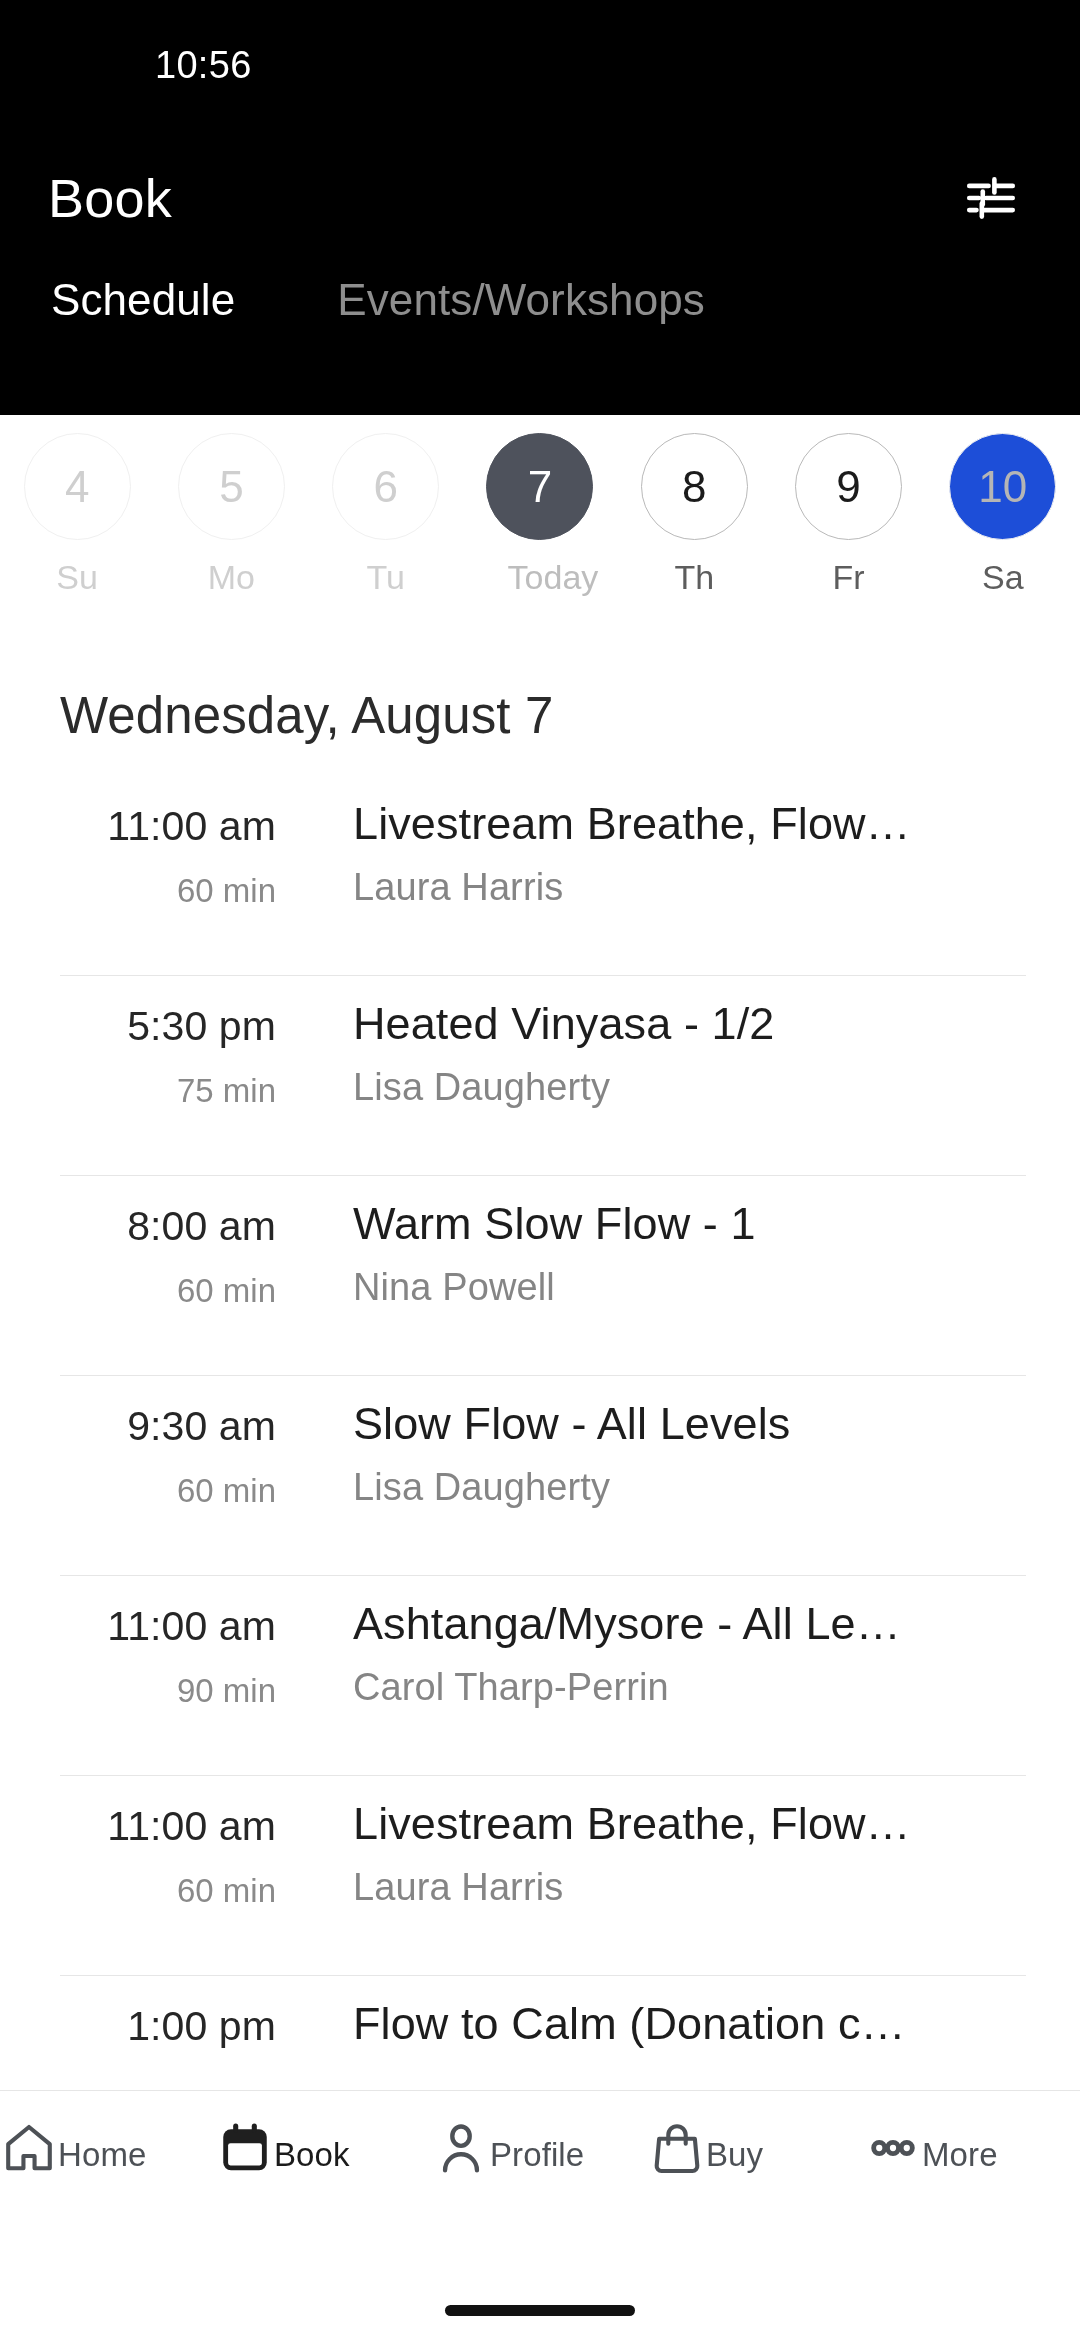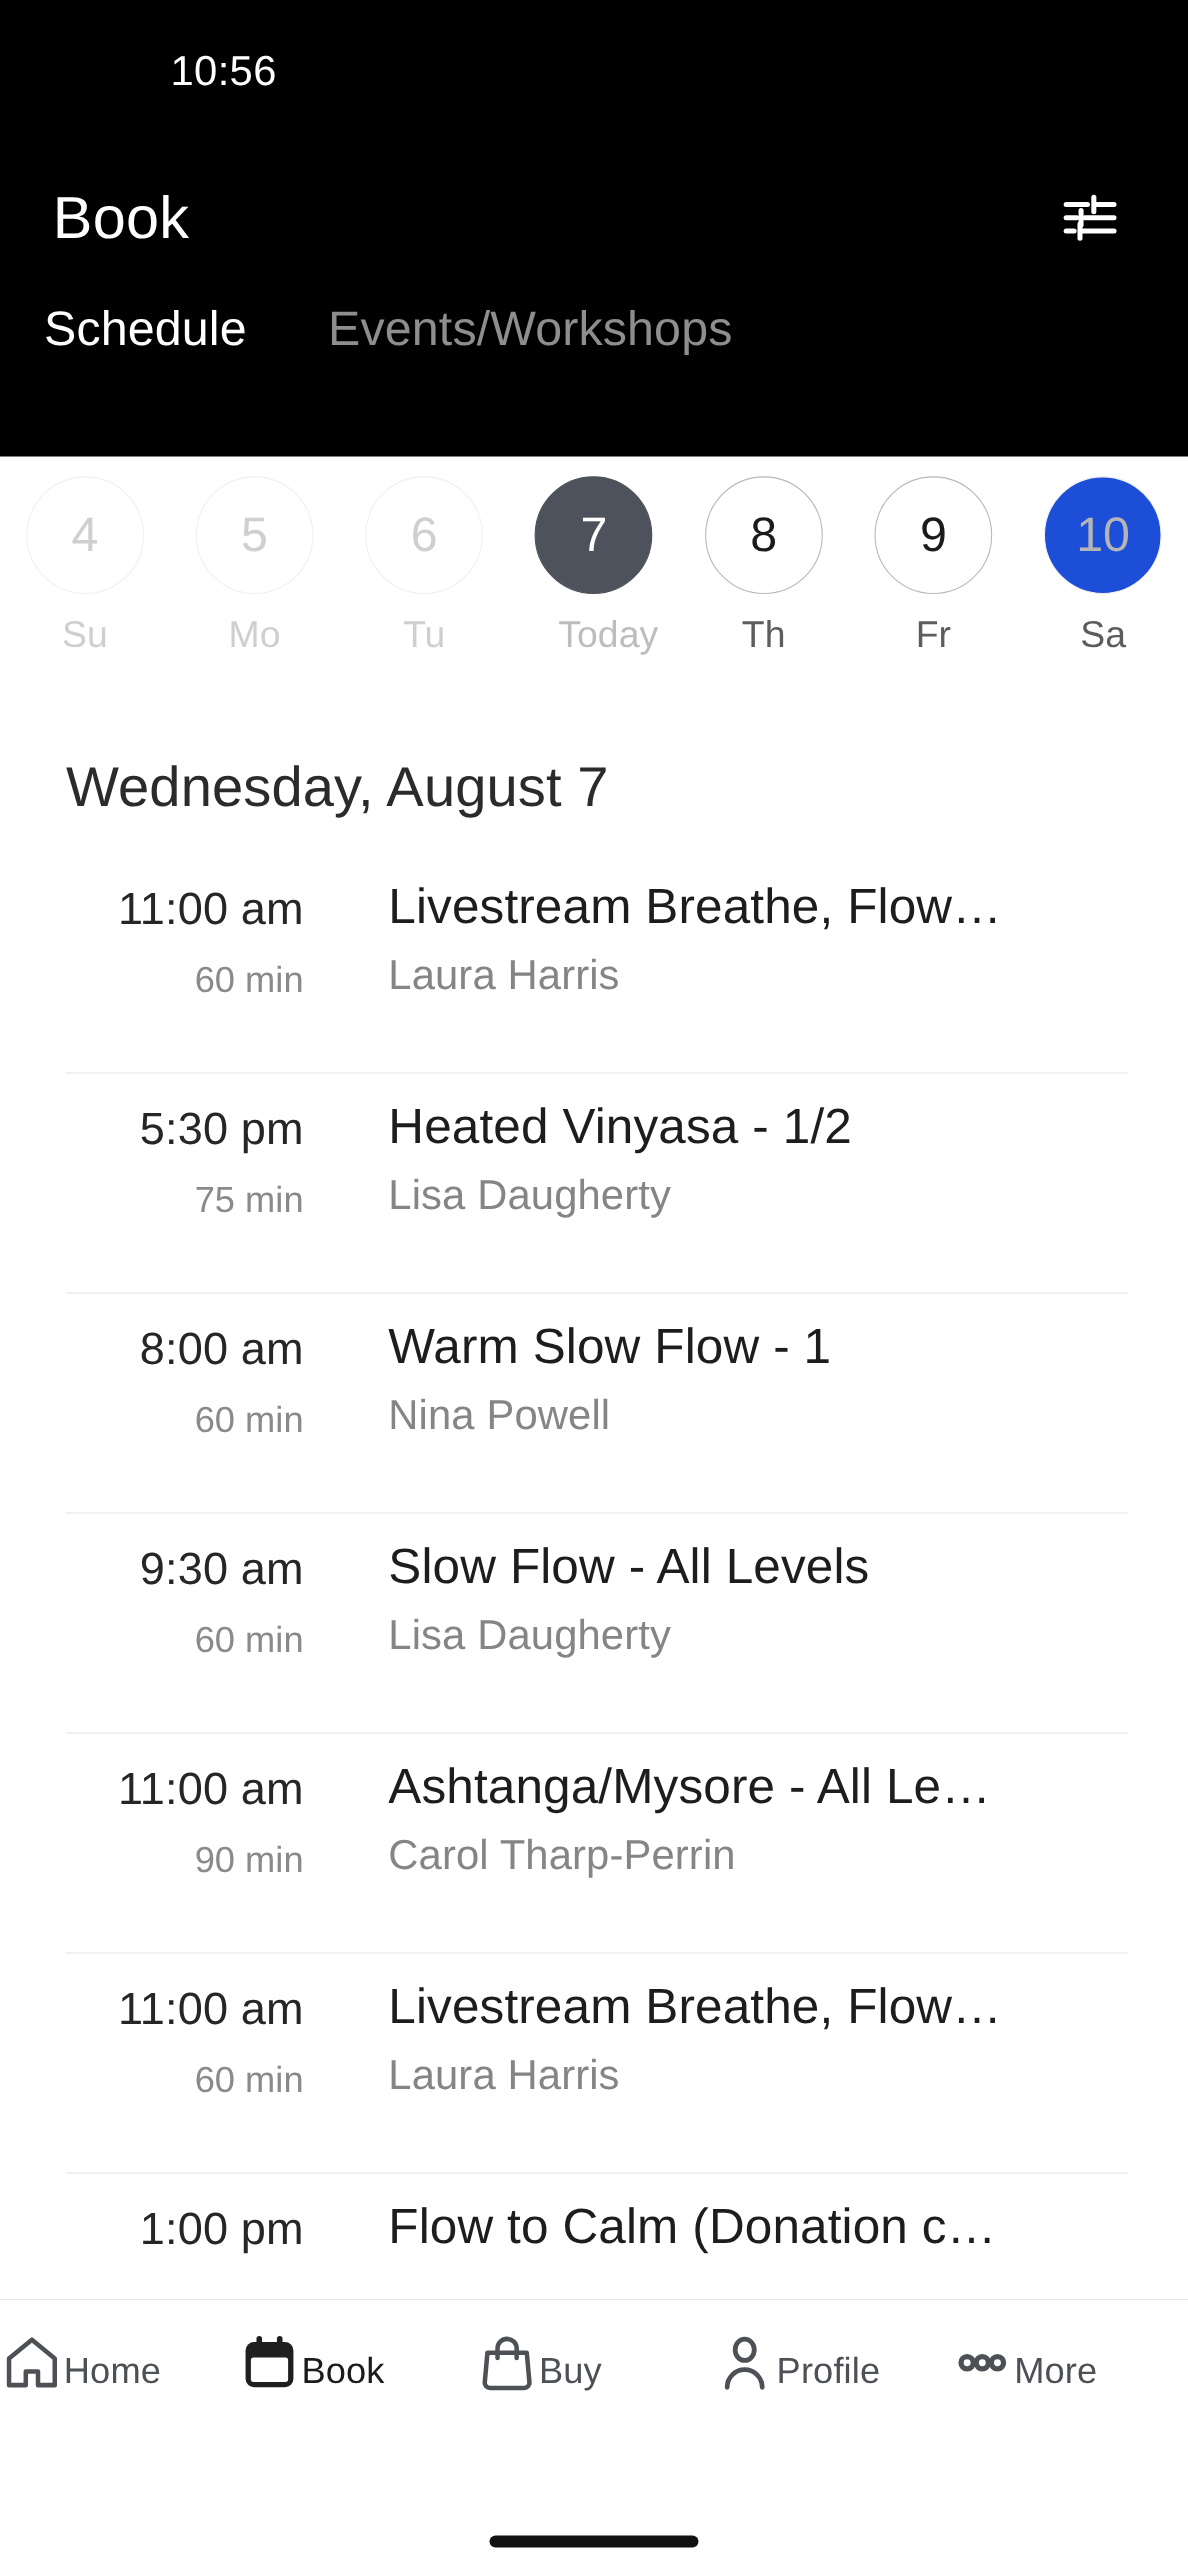--- a/index.html
+++ b/index.html
@@ -50,22 +50,22 @@
     font-weight:400;
     letter-spacing:0.2px;
   }
   .filter-btn {
     width:66px; height:66px;
     display:flex; align-items:center; justify-content:center;
   }
   .tabbar {
     display:flex;
     align-items:flex-start;
-    padding-left:34px;
-    gap:62px;
+    padding-left:45px;
+    gap:90px;
     margin-top:6px;
   }
   .tab {
     font-size:44px;
     letter-spacing:0.1px;
     padding:4px 6px;
   }
   .tab.active { color:#ffffff; }
   .tab.inactive { color:#8e8e8e; }
 
@@ -411,35 +411,35 @@
           <rect x="7.1" y="1.9" width="2.1" height="3.6" rx="1.05" fill="#1f1f1f"></rect>
           <rect x="14.8" y="1.9" width="2.1" height="3.6" rx="1.05" fill="#1f1f1f"></rect>
         </svg>
       </div>
       <div class="navlabel active">Book</div>
     </div>
 
     <div class="navitem">
       <div class="navicon">
         <svg width="58" height="58" viewBox="0 0 24 24">
+          <ellipse cx="12" cy="7.1" rx="3.6" ry="4.0" fill="none" stroke="#4d5156" stroke-width="1.8"></ellipse>
+          <path d="M5.4 21.2a6.6 6.6 0 0 1 13.2 0" fill="none" stroke="#4d5156" stroke-width="1.8" stroke-linecap="round"></path>
+        </svg>
+      </div>
+      <div class="navlabel">Profile</div>
+    </div>
+
+    <div class="navitem">
+      <div class="navicon">
+        <svg width="58" height="58" viewBox="0 0 24 24">
           <path d="M4.6 8.2h14.8l1 11.1a2 2 0 0 1-2 2.2H5.6a2 2 0 0 1-2-2.2z" fill="none" stroke="#4d5156" stroke-width="1.7" stroke-linejoin="round"></path>
           <path d="M8.4 10.2V6.6a3.6 3.6 0 0 1 7.2 0v3.6" fill="none" stroke="#4d5156" stroke-width="1.7" stroke-linecap="round"></path>
         </svg>
       </div>
       <div class="navlabel">Buy</div>
-    </div>
-
-    <div class="navitem">
-      <div class="navicon">
-        <svg width="58" height="58" viewBox="0 0 24 24">
-          <ellipse cx="12" cy="7.1" rx="3.6" ry="4.0" fill="none" stroke="#4d5156" stroke-width="1.8"></ellipse>
-          <path d="M5.4 21.2a6.6 6.6 0 0 1 13.2 0" fill="none" stroke="#4d5156" stroke-width="1.8" stroke-linecap="round"></path>
-        </svg>
-      </div>
-      <div class="navlabel">Profile</div>
     </div>
 
     <div class="navitem">
       <div class="navicon">
         <svg width="58" height="58" viewBox="0 0 24 24">
           <circle cx="6.3" cy="12" r="2.3" fill="none" stroke="#4d5156" stroke-width="2.0"></circle>
           <circle cx="12" cy="12" r="2.3" fill="none" stroke="#4d5156" stroke-width="2.0"></circle>
           <circle cx="17.7" cy="12" r="2.3" fill="none" stroke="#4d5156" stroke-width="2.0"></circle>
         </svg>
       </div>

